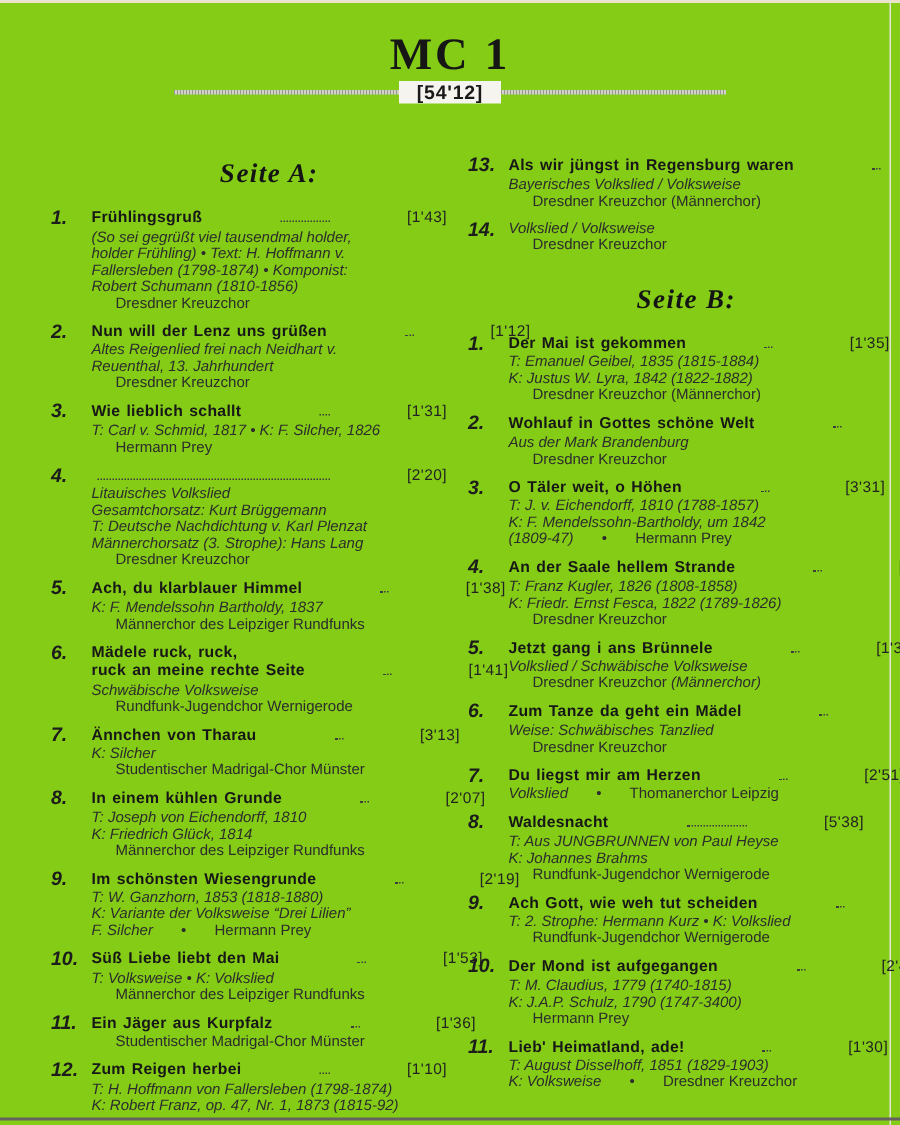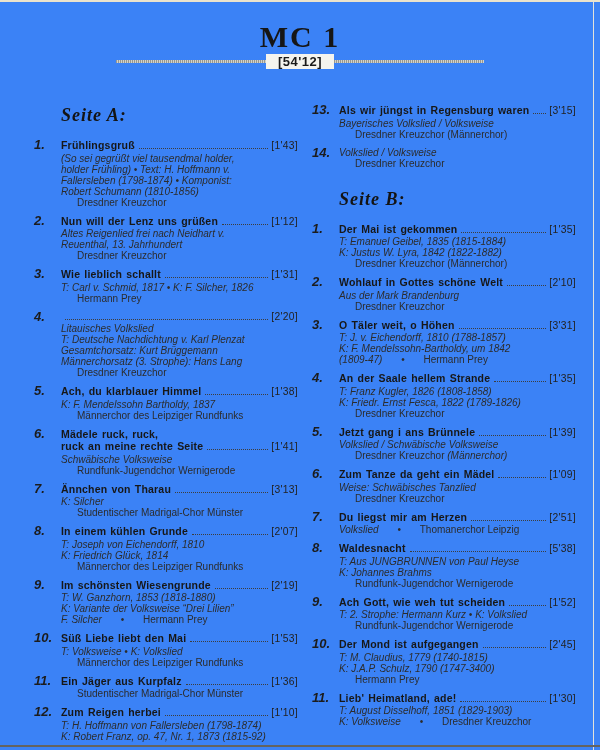--- a/index.html
+++ b/index.html
@@ -1,20 +1,20 @@
 <!DOCTYPE html>
 <html><head>
 <meta charset="utf-8">
 <style>
   html,body{margin:0;padding:0;background:#dcdcda;}
   .page{
     position:relative;
     width:600px;height:750px;
     margin:0 auto;
-    background:#3b82f6;
+    background:#84cc16;
     color:#1f1f1f;
     font-family:"Liberation Sans",sans-serif;
     overflow:hidden;
     box-sizing:border-box;
   }
   .page::before{content:"";position:absolute;top:0;left:0;right:0;height:2px;background:#ebe3cc;}
   .page::after{content:"";position:absolute;left:0;right:0;bottom:3px;height:2px;background:#64635f;}
   .edge-right{position:absolute;top:0;bottom:0;right:6px;width:1px;background:#e3e2db;}
 
   
@@ -38,35 +38,35 @@
 
   
   .col{position:absolute;top:104px;width:264px;}
   .col-left{left:34px;}
   .col-right{left:312px;}
 
   .side-heading{
     font-family:"Liberation Serif",serif;
     font-style:italic;font-weight:bold;
     font-size:18px;line-height:22px;letter-spacing:1px;
-    color:#141414;margin:0 0 13px 27px;
+    color:#141414;margin:0 0 13px 27px;text-align:center;
   }
   .side-heading.second{margin-top:19px;}
 
   .track{display:flex;margin-bottom:7px;}
   .num{
     flex:none;width:27px;
     font-weight:bold;font-style:italic;
     font-size:13px;line-height:12.5px;color:#1c1c1c;
   }
   .tbody{flex:1;min-width:0;}
   .title-line{
     display:flex;align-items:baseline;
     font-weight:bold;font-size:10.5px;line-height:12.5px;
-    letter-spacing:0.2px;word-spacing:1px;color:#171717;
+    letter-spacing:0.2px;word-spacing:1px;color:#171717;gap:48px;
   }
   .title-text{white-space:nowrap;}
   .leader{
     flex:1;min-width:6px;margin:0 3px 1px 4px;
     border-bottom:1.6px dotted #3d3d3d;
     align-self:baseline;height:8px;
   }
   .time{font-weight:normal;font-size:10.3px;letter-spacing:0.3px;white-space:nowrap;color:#222;}
   .detail{font-size:10px;line-height:11px;color:#2c2c2c;}
   .it{font-style:italic;}
@@ -129,22 +129,22 @@
           </div>
         </div>
         <div class="track">
           <div class="num">4.</div>
           <div class="tbody">
             <div class="title-line">
               <span class="leader"></span>
               <span class="time">[2'20]</span>
             </div>
             <div class="detail"><span class="it">Litauisches Volkslied</span></div>
+            <div class="detail"><span class="it">Gesamtchorsatz: Kurt Brüggemann</span></div>
             <div class="detail"><span class="it">T: Deutsche Nachdichtung v. Karl Plenzat</span></div>
-            <div class="detail"><span class="it">Gesamtchorsatz: Kurt Brüggemann</span></div>
             <div class="detail"><span class="it">Männerchorsatz (3. Strophe): Hans Lang</span></div>
             <div class="detail"><span class="rg">Dresdner Kreuzchor</span></div>
           </div>
         </div>
         <div class="track">
           <div class="num">5.</div>
           <div class="tbody">
             <div class="title-line">
               <span class="title-text">Ach, du klarblauer Himmel</span>
               <span class="leader"></span>

